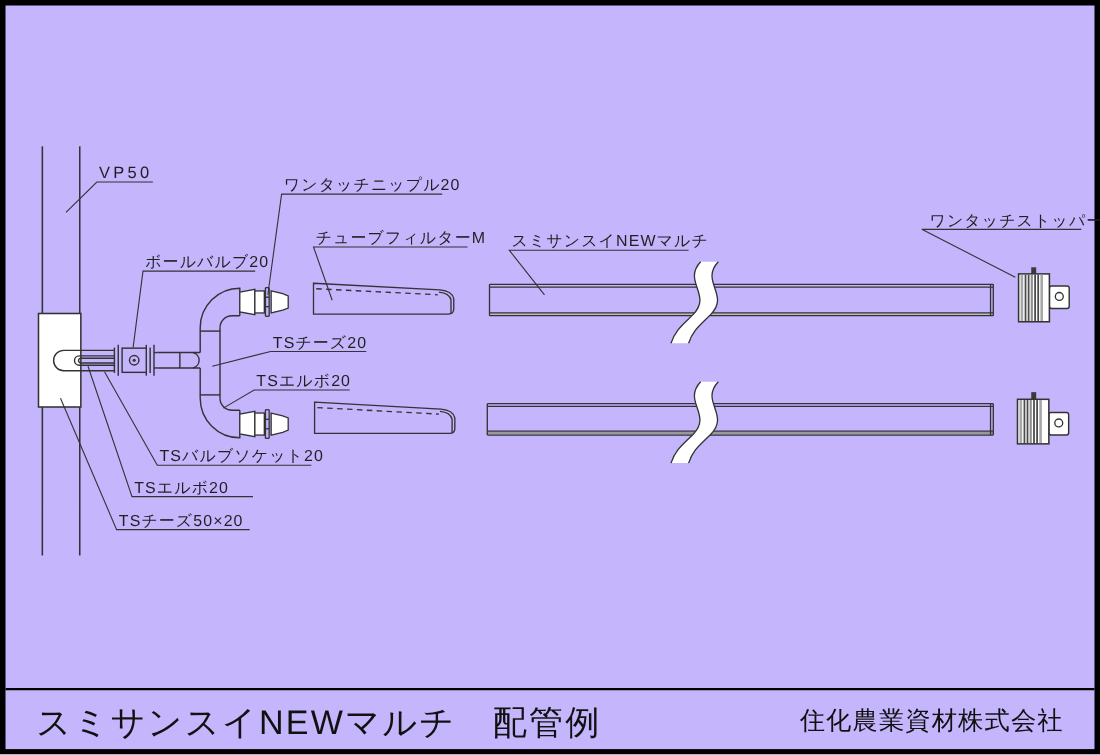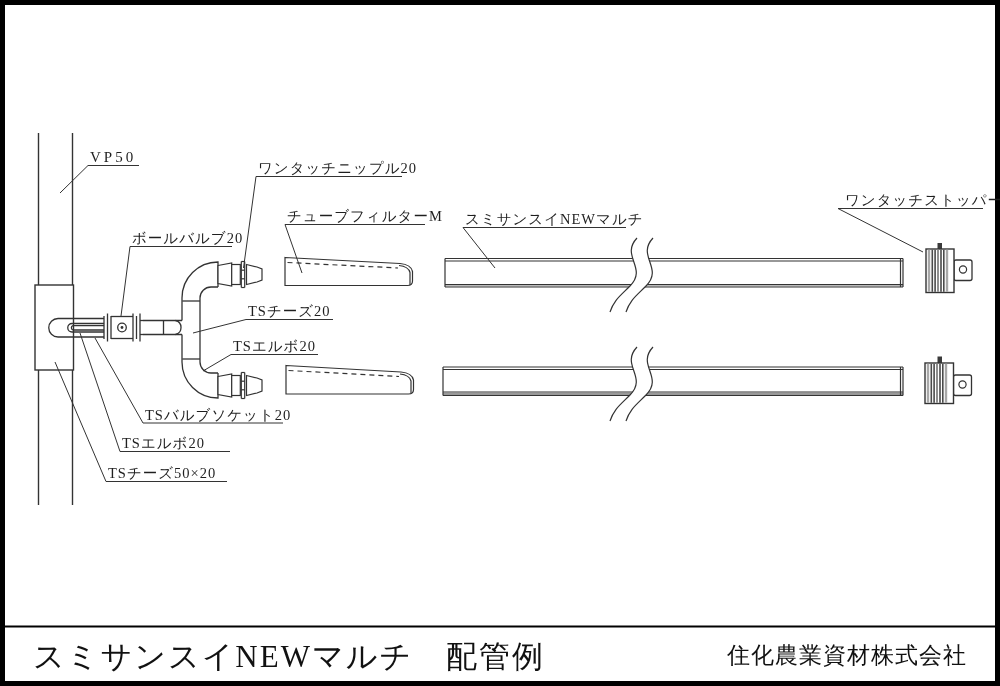--- a/index.html
+++ b/index.html
@@ -1,20 +1,20 @@
 <!DOCTYPE html>
 <html><head>
 <meta charset="utf-8">
 <style>
   html,body{margin:0;padding:0;background:#e8e8e8;}
   .page{
     position:relative;
     width:1000px;height:686px;
-    background:#ffffff;
-    font-family:Liberation Serif, serif;
+    background:#c4b5fd;
+    font-family:Liberation Sans, sans-serif;
     overflow:hidden;
   }
   svg{position:absolute;inset:0;display:block;}
   .lbl{font-size:14.5px;letter-spacing:1px;fill:#1f1f1f;}
   .lbl-vp{font-size:15px;letter-spacing:3px;fill:#1f1f1f;}
   .title-text{font-size:31px;letter-spacing:2px;fill:#111;}
   .company-text{font-size:23px;letter-spacing:1px;fill:#111;}
 </style>
 </head>
 <body>

